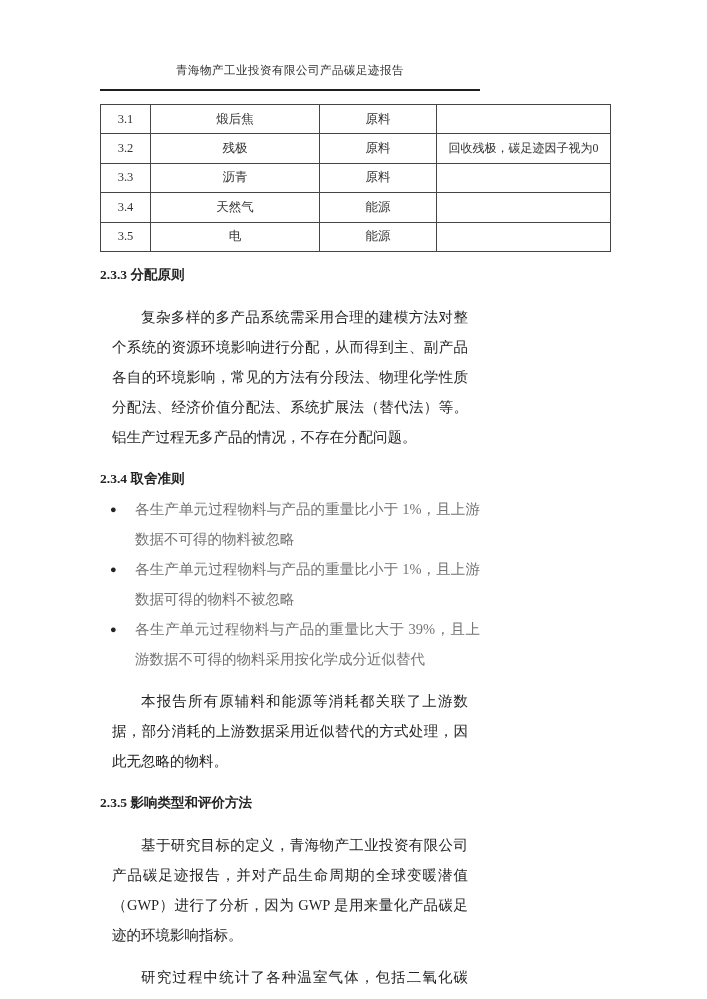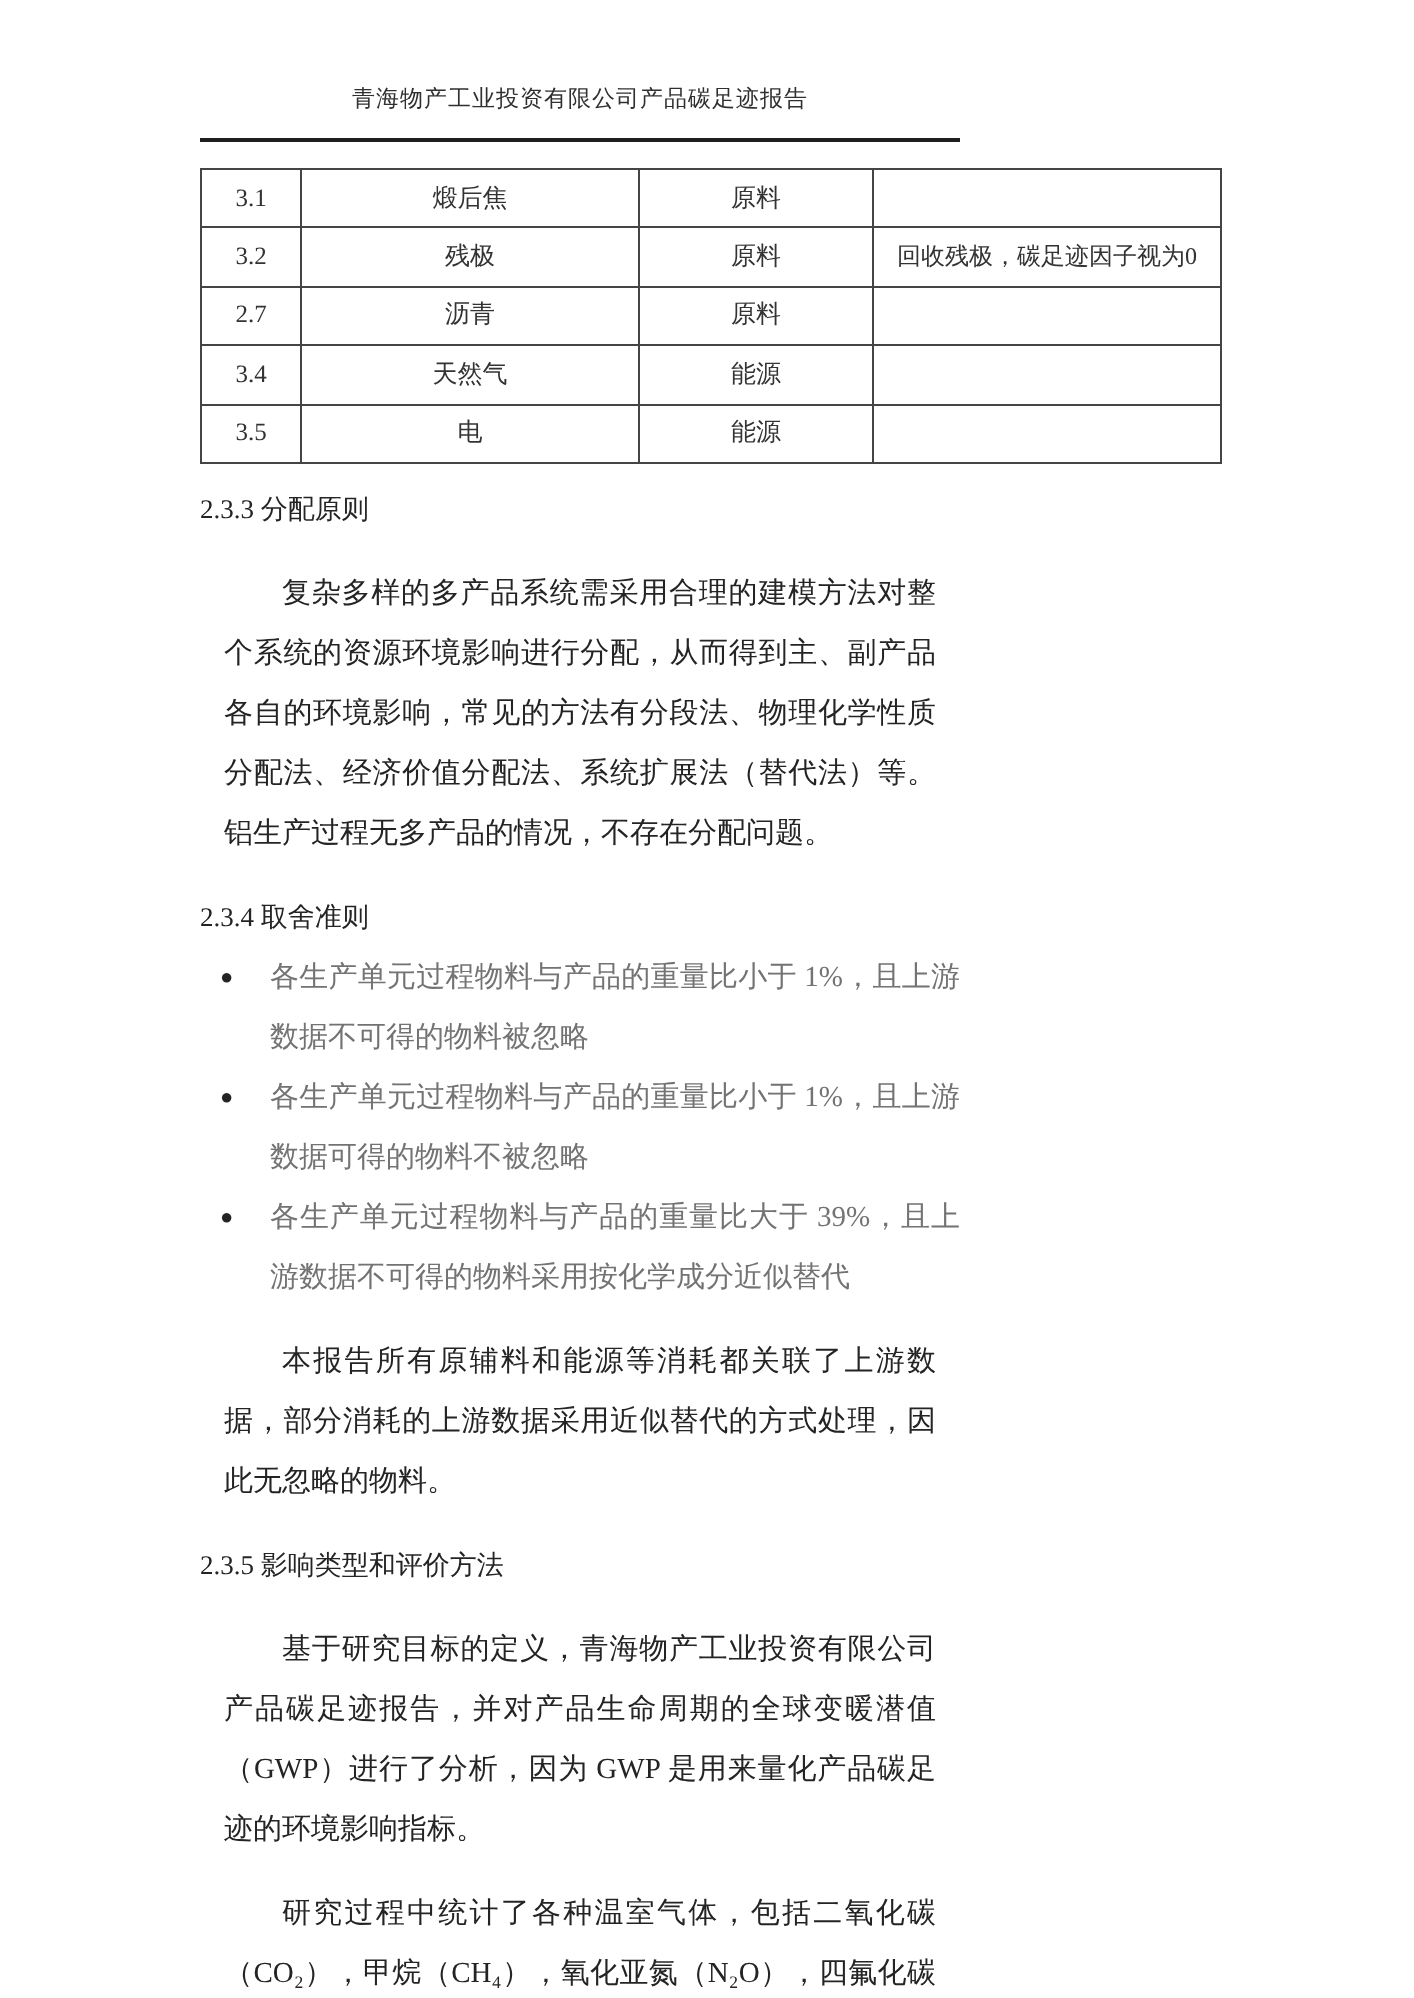--- a/index.html
+++ b/index.html
@@ -11,21 +11,21 @@
     width: 707px;
     height: 999px;
     overflow: hidden;
     font-family: "Liberation Serif", "DejaVu Serif", serif;
     color: #262626;
   }
   .page {
     box-sizing: border-box;
     width: 577px;
     height: 999px;
-    padding: 42px 97px 0 100px;
+    padding: 62px 97px 0 100px;
     background: #ffffff;
   }
   
   .doc-header {
     text-align: center;
     font-size: 11.5px;
     line-height: 17px;
     color: #303030;
     letter-spacing: 0.5px;
     padding-bottom: 10px;
@@ -57,20 +57,21 @@
   col.c-no   { width: 50px;  }
   col.c-name { width: 169px; }
   col.c-cat  { width: 117px; }
   col.c-note { width: 174px; }
   
   .sec-heading {
     font-size: 13.5px;
     line-height: 30px;
     color: #242424;
     text-align: left;
+    font-weight: bold;
   }
   .h-first { margin-top: 8px; }
   .para {
     font-size: 14.5px;
     line-height: 30px;
     text-align: justify;
     text-justify: inter-ideograph;
     color: #242424;
     margin: 12px;
   }
@@ -127,21 +128,21 @@
         <td>原料</td>
         <td class="note-cell"></td>
       </tr>
       <tr>
         <td>3.2</td>
         <td>残极</td>
         <td>原料</td>
         <td class="note-cell">回收残极，碳足迹因子视为0</td>
       </tr>
       <tr>
-        <td>2.7</td>
+        <td>3.3</td>
         <td>沥青</td>
         <td>原料</td>
         <td class="note-cell"></td>
       </tr>
       <tr>
         <td>3.4</td>
         <td>天然气</td>
         <td>能源</td>
         <td class="note-cell"></td>
       </tr>

